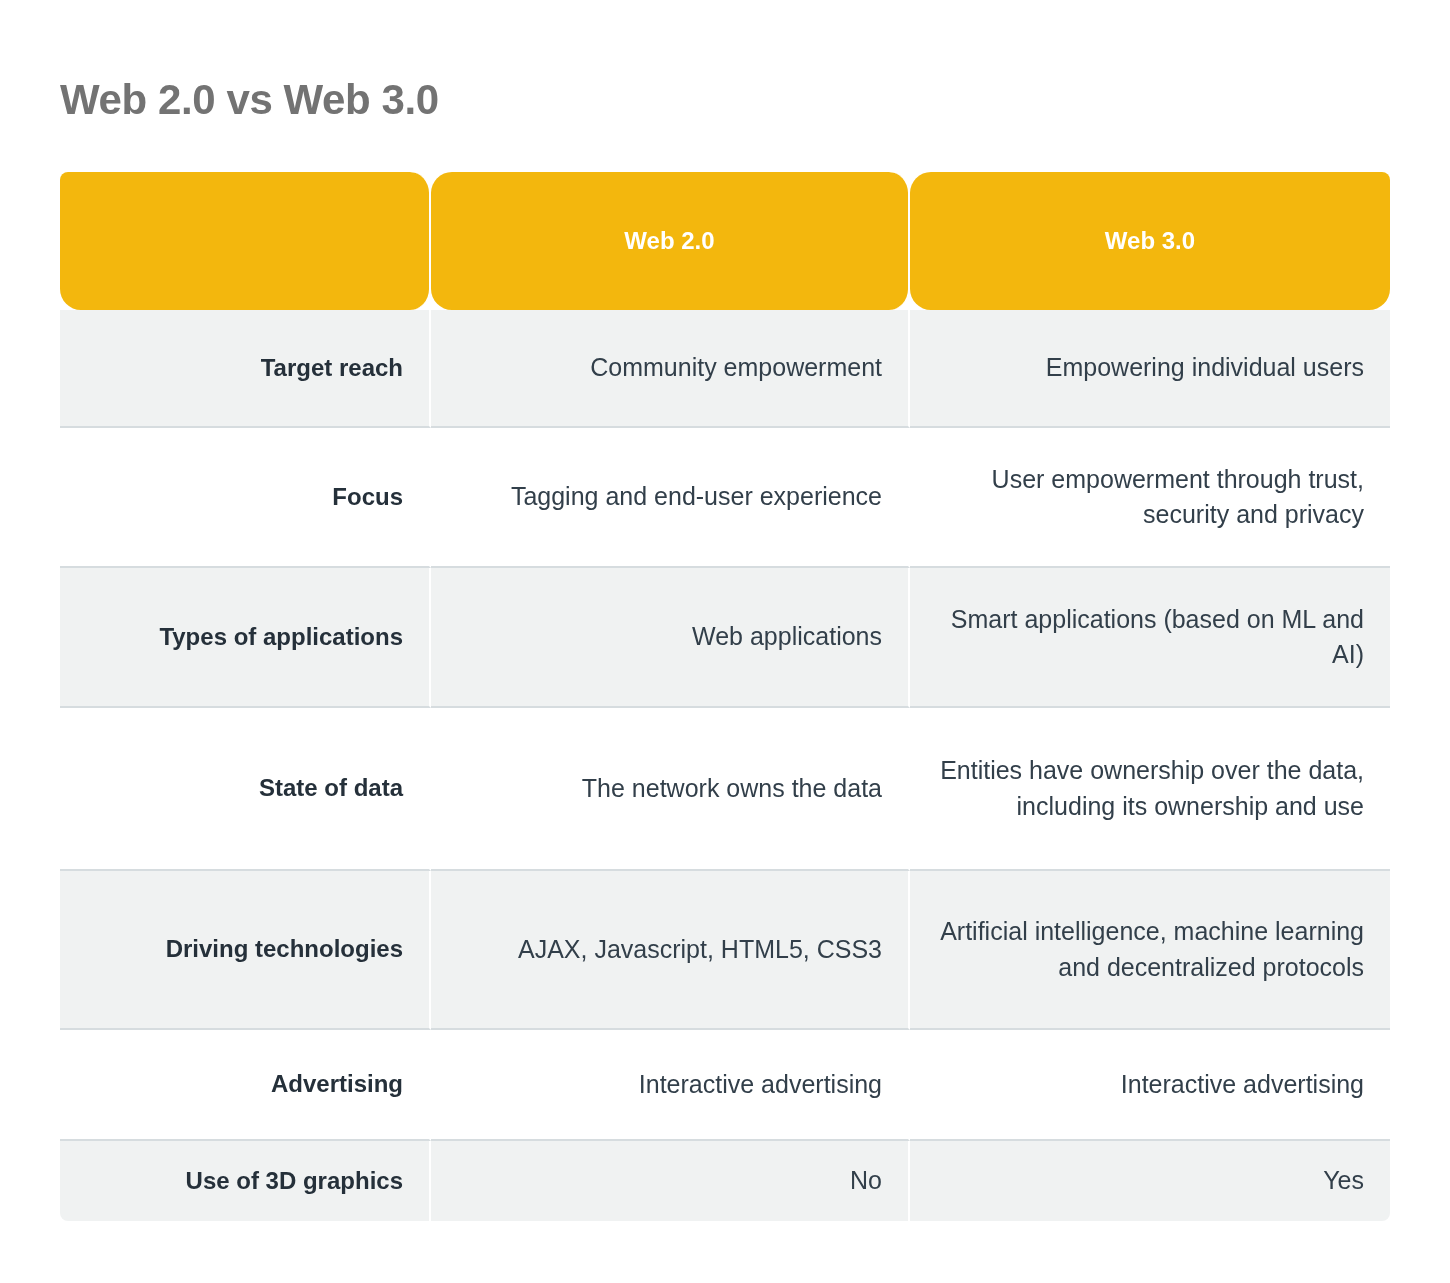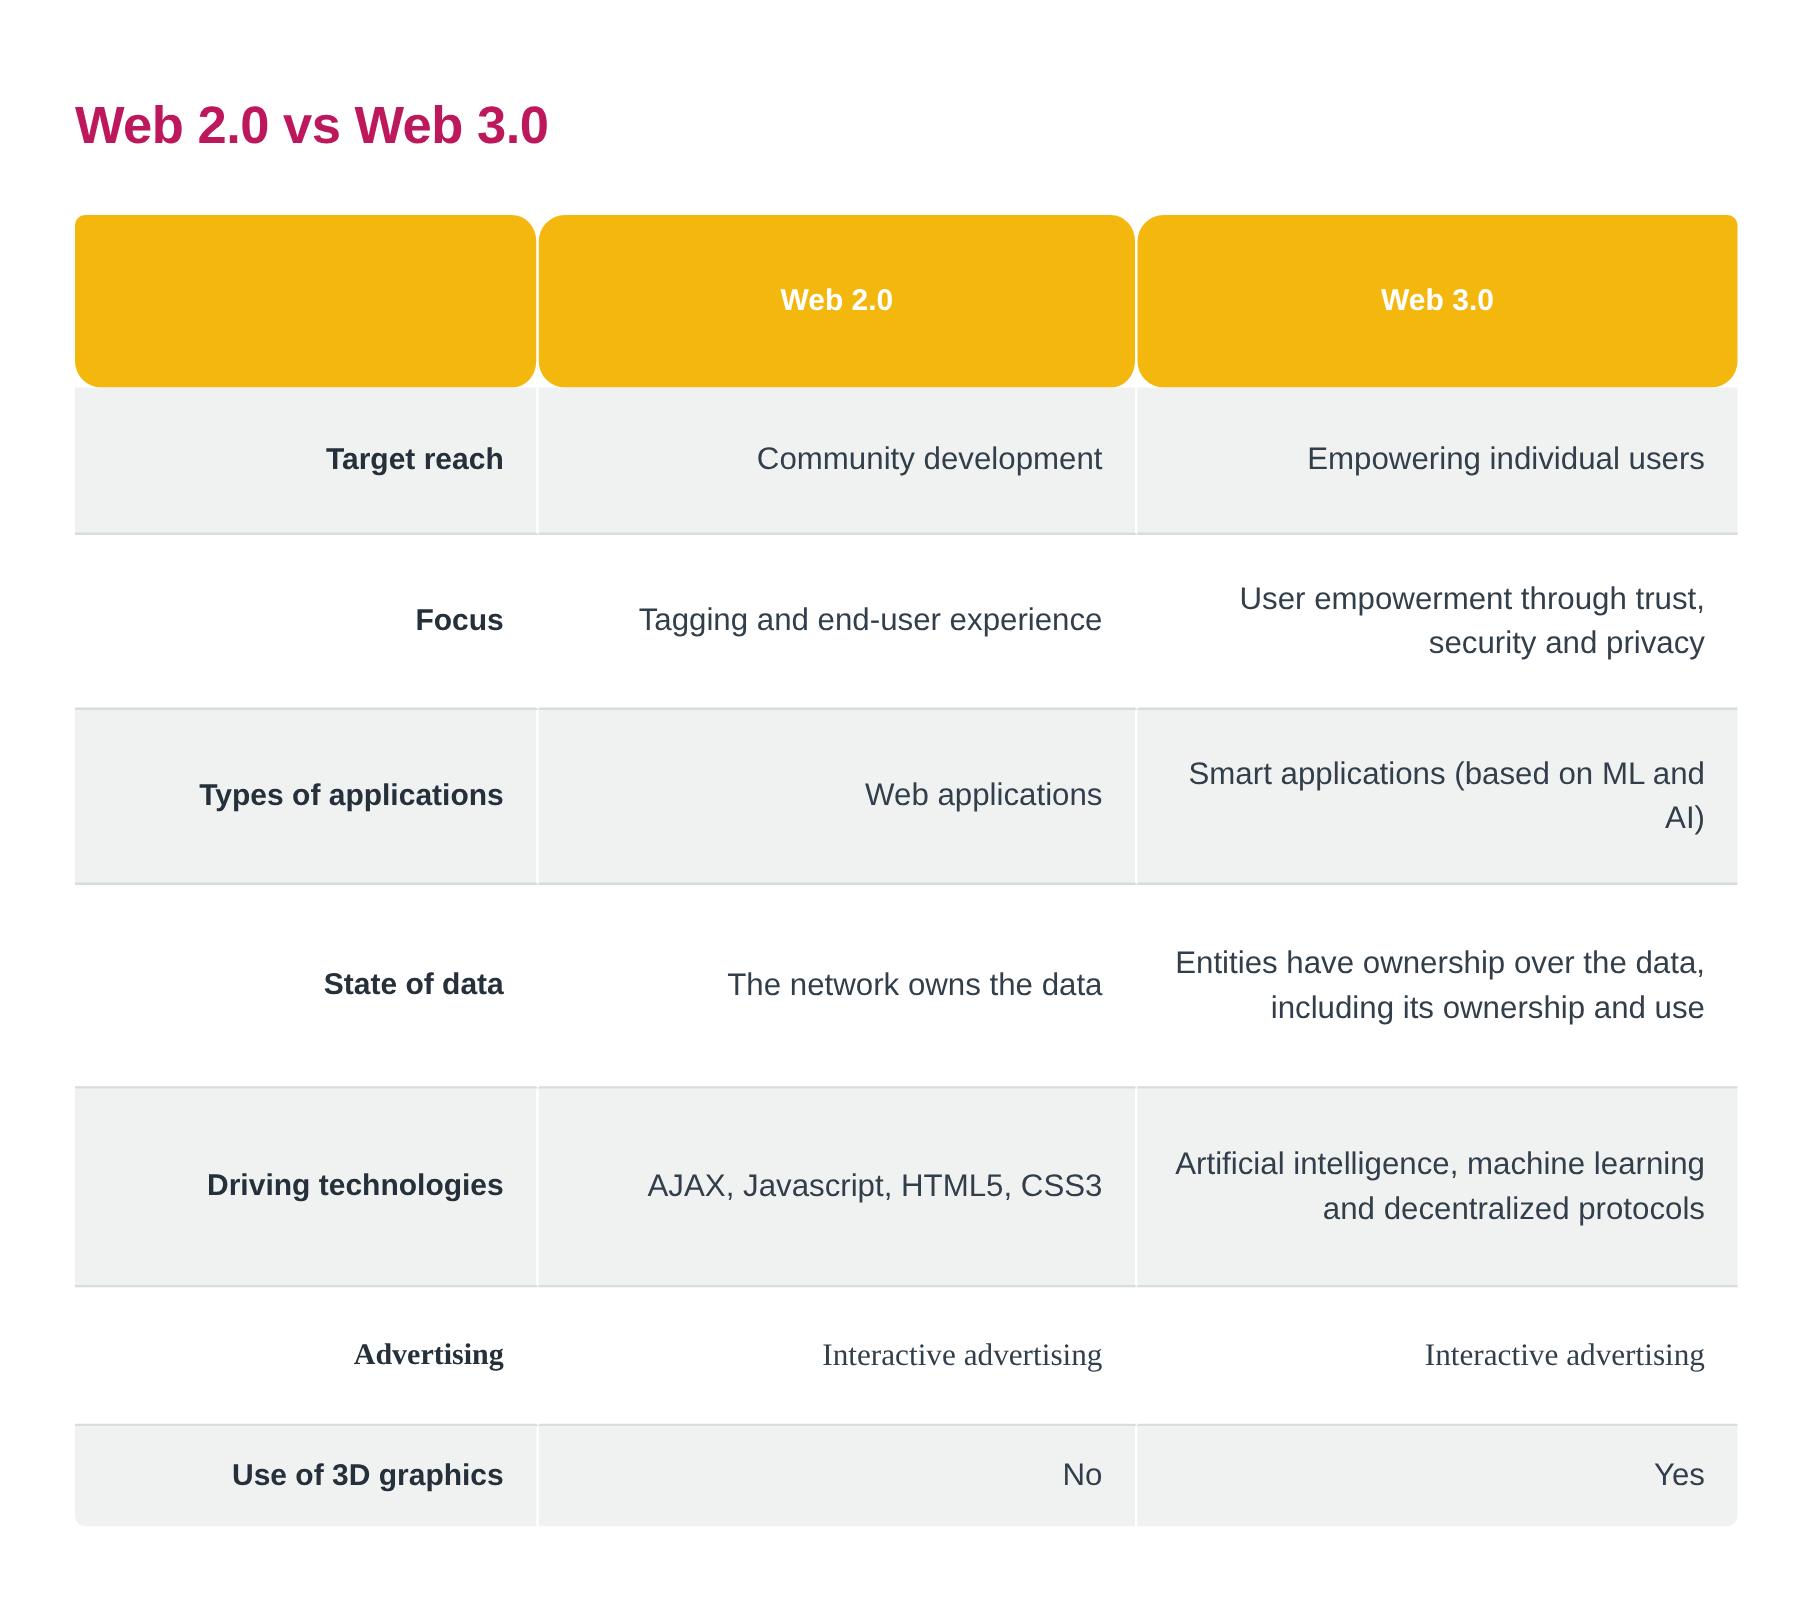--- a/index.html
+++ b/index.html
@@ -20,21 +20,21 @@
     height: 1283px;
     box-sizing: border-box;
   }
   .page-title {
     position: absolute;
     left: 60px;
     top: 48px;
     font-size: 42px;
     font-weight: 700;
     letter-spacing: -0.4px;
-    color: #be185d;
+    color: #737373;
     line-height: 1.15;
     white-space: nowrap;
   }
   .table-wrap {
     position: absolute;
     left: 60px;
     top: 172px;
     width: 1330px;
   }
   table.cmp {
@@ -86,21 +86,21 @@
   tbody tr.even td { background: #ffffff; }
   tbody tr:last-child td { border-bottom: none; }
   tbody tr:last-child td:first-child { border-bottom-left-radius: 8px; }
   tbody tr:last-child td:last-child { border-bottom-right-radius: 8px; }
 
   tbody tr.r1 td { height: 118px; }
   tbody tr.r2 td { height: 140px; }
   tbody tr.r3 td { height: 140px; }
   tbody tr.r4 td { height: 163px; }
   tbody tr.r5 td { height: 159px; }
-  tbody tr.r6 td { height: 111px; font-family: Liberation Serif, serif; }
+  tbody tr.r6 td { height: 111px; }
   tbody tr.r7 td { height: 80px; }
 </style>
 </head>
 <body>
 
 <div class="page">
 
   <h1 class="page-title">Web 2.0 vs Web 3.0</h1>
 
   <div class="table-wrap">
@@ -113,21 +113,21 @@
       <thead>
         <tr>
           <th class="corner-l"></th>
           <th>Web 2.0</th>
           <th class="corner-r">Web 3.0</th>
         </tr>
       </thead>
       <tbody>
         <tr class="odd r1">
           <td class="label">Target reach</td>
-          <td>Community development</td>
+          <td>Community empowerment</td>
           <td>Empowering individual users</td>
         </tr>
         <tr class="even r2">
           <td class="label">Focus</td>
           <td>Tagging and end-user experience</td>
           <td>User empowerment through trust, security and privacy</td>
         </tr>
         <tr class="odd r3">
           <td class="label">Types of applications</td>
           <td>Web applications</td>

